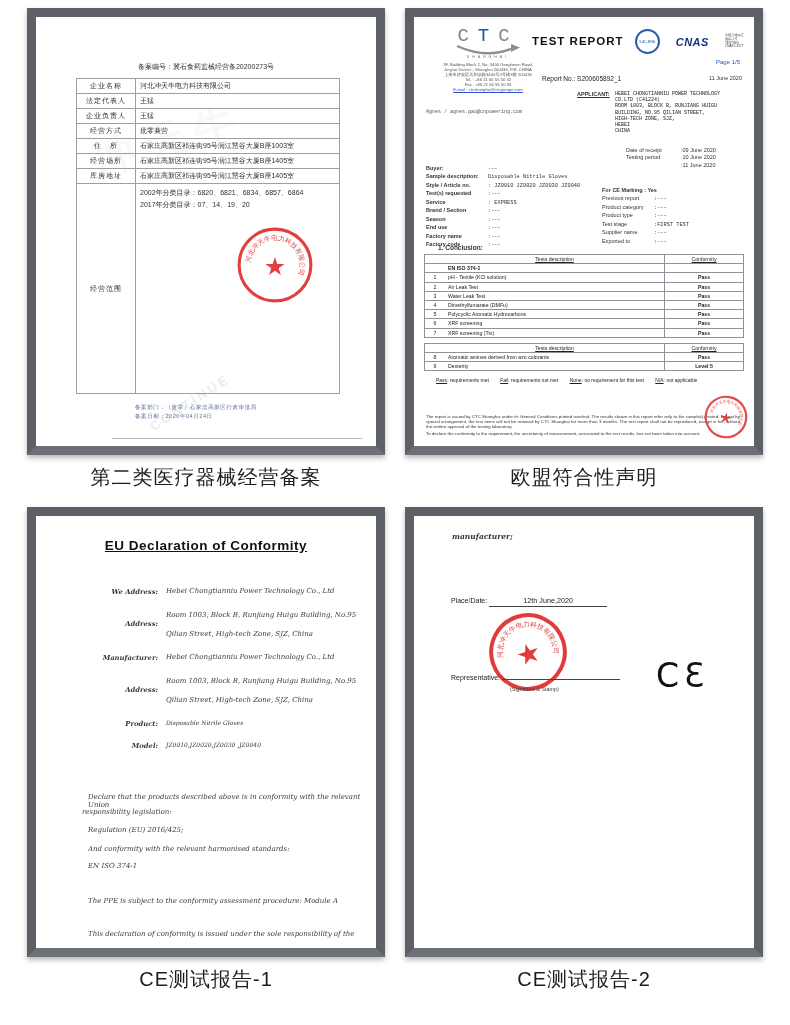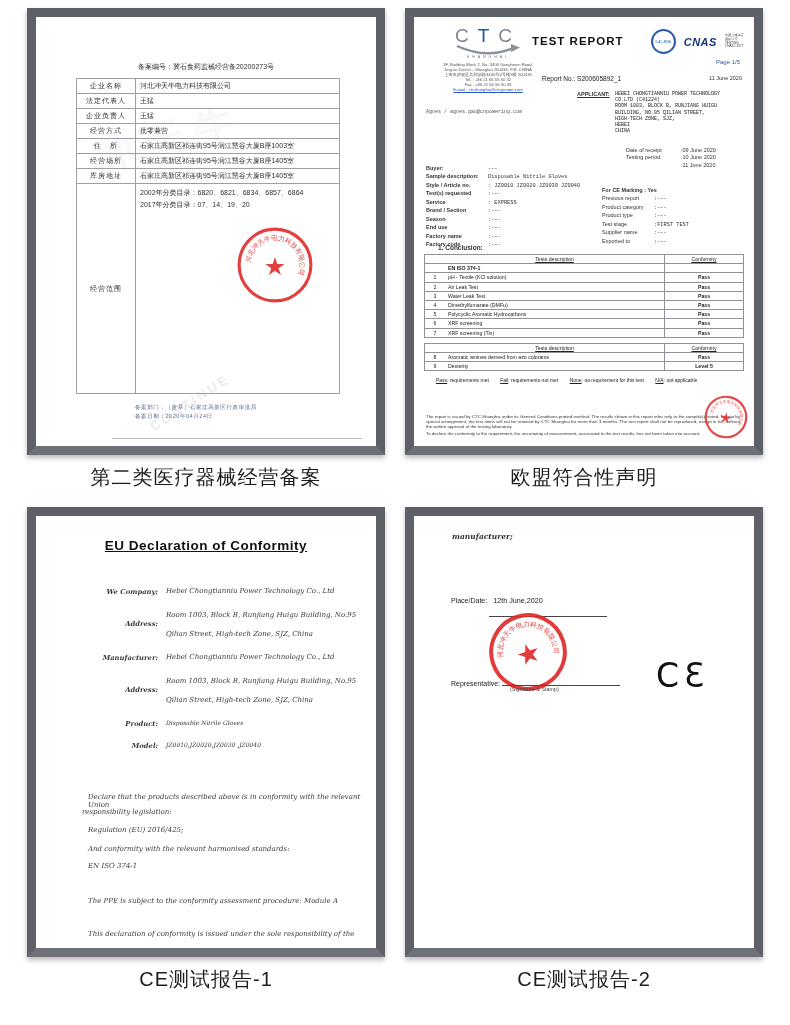--- a/index.html
+++ b/index.html
@@ -32,29 +32,29 @@
   .wm2{position:absolute;left:55px;top:95px;font-size:42px;color:#9aa3b5;opacity:.07;
        transform:rotate(-16deg);letter-spacing:10px;font-weight:bold;}
 
   
   .stamp{display:block;}
   .stamp text{font-family:"Liberation Sans",sans-serif;}
 
   
   .p2{font-size:5.5px;}
   .ctc{position:absolute;left:26px;top:10px;width:96px;text-align:center;}
-  .ctc-letters{font-family:Liberation Sans, sans-serif;font-size:19px;letter-spacing:9px;line-height:18px;}
+  .ctc-letters{font-family:Liberation Mono, monospace;font-size:19px;letter-spacing:9px;line-height:18px;}
   .ctc-letters .c{color:#7c8794;} .ctc-letters .t{color:#2458a6;}
   .ctc-arrow{display:block;margin:-2px auto 0 auto;}
   .ctc-sub{font-size:3.5px;letter-spacing:3px;color:#6a6f76;margin-top:0;}
   .ctc-addr{margin-top:3px;font-size:4.2px;line-height:5.1px;color:#555;}
   .ctc-mail{font-size:4.2px;color:#2a52be;text-decoration:underline;}
   .d2-title{position:absolute;left:118px;top:18px;width:130px;text-align:left;
             font-size:11.5px;font-weight:bold;letter-spacing:1px;color:#111;}
-  .d2-badges{position:absolute;right:10px;top:12px;display:flex;align-items:center;gap:8px;}
+  .d2-badges{position:absolute;right:10px;top:12px;display:flex;align-items:center;gap:16px;}
   .ilac{width:21px;height:21px;border-radius:50%;border:2px solid #2a5bb0;color:#2a5bb0;
         font-size:3.2px;display:flex;align-items:center;justify-content:center;text-align:center;}
   .cnas{font-size:11px;font-weight:bold;font-style:italic;color:#16337e;letter-spacing:.5px;}
   .cnas-side{font-size:3.2px;line-height:3.8px;color:#444;}
   .d2-page{position:absolute;right:14px;top:42px;font-size:6px;color:#2a52be;}
   .d2-repno{position:absolute;left:128px;top:58px;font-size:6.5px;color:#222;}
   .d2-date{position:absolute;right:12px;top:58px;font-size:5.5px;}
   .d2-contact{position:absolute;left:12px;top:92px;font-size:5px;color:#555;
               font-family:"Liberation Mono",monospace;}
   .d2-appl{position:absolute;left:163px;top:74px;}
@@ -92,22 +92,22 @@
   .d3-f{position:absolute;font-style:italic;font-family:"DejaVu Serif",serif;color:#3a3a3a;}
   .d3-lab{font-weight:bold;font-size:6.8px;position:absolute;text-align:right;width:86px;}
   .d3-val{font-size:7px;position:absolute;}
   .d3-para{position:absolute;font-style:italic;font-family:"DejaVu Serif",serif;
            font-size:7px;color:#3a3a3a;}
 
   
   .d4-top{position:absolute;left:38px;top:16px;font-style:italic;font-weight:bold;
           font-family:"DejaVu Serif",serif;font-size:7.5px;color:#333;}
   .d4-line{position:absolute;font-size:7px;color:#222;}
-  .d4-ul{display:inline-block;border-bottom:1px solid #444;min-width:110px;
-         font-size:7.2px;padding:0 4px 11px 4px;}
+  .d4-ul{display:inline-block;border-bottom:1px solid #444;min-width:110px;text-align:center;
+         font-size:7.2px;padding:0 4px 1px 4px;}
   .d4-note{position:absolute;left:96px;top:170px;font-size:5.4px;color:#444;}
   .d4-stamp{position:absolute;left:74px;top:96px;transform:rotate(-18deg);opacity:.92;}
   .d4-ce{position:absolute;left:242px;top:140px;font-size:33px;letter-spacing:5px;
          color:#111;font-family:"DejaVu Sans",sans-serif;font-weight:500;}
 </style>
 </head>
 <body>
 
 <section class="cell" style="left:27px;top:8px">
   <div class="frame h1">
@@ -346,21 +346,21 @@
     </div>
   </div>
   <div class="caption">欧盟符合性声明</div>
 </section>
 
 <section class="cell" style="left:27px;top:507px">
   <div class="frame h2">
     <div class="page">
       <div class="d3-title">EU Declaration of Conformity</div>
 
-      <div class="d3-f d3-lab" style="left:36px;top:72px">We Company:</div>
+      <div class="d3-f d3-lab" style="left:36px;top:72px">We Address:</div>
       <div class="d3-f d3-val" style="left:130px;top:71px">Hebei Chongtianniu Power Technology Co., Ltd</div>
 
       <div class="d3-f d3-lab" style="left:36px;top:104px">Address:</div>
       <div class="d3-f d3-val" style="left:130px;top:95px">Room 1003, Block B, Runjiang Huigu Building, No.95</div>
       <div class="d3-f d3-val" style="left:130px;top:114px">Qilian Street, High-tech Zone, SJZ, China</div>
 
       <div class="d3-f d3-lab" style="left:36px;top:138px">Manufacturer:</div>
       <div class="d3-f d3-val" style="left:130px;top:137px">Hebei Chongtianniu Power Technology Co., Ltd</div>
 
       <div class="d3-f d3-lab" style="left:36px;top:170px">Address:</div>

